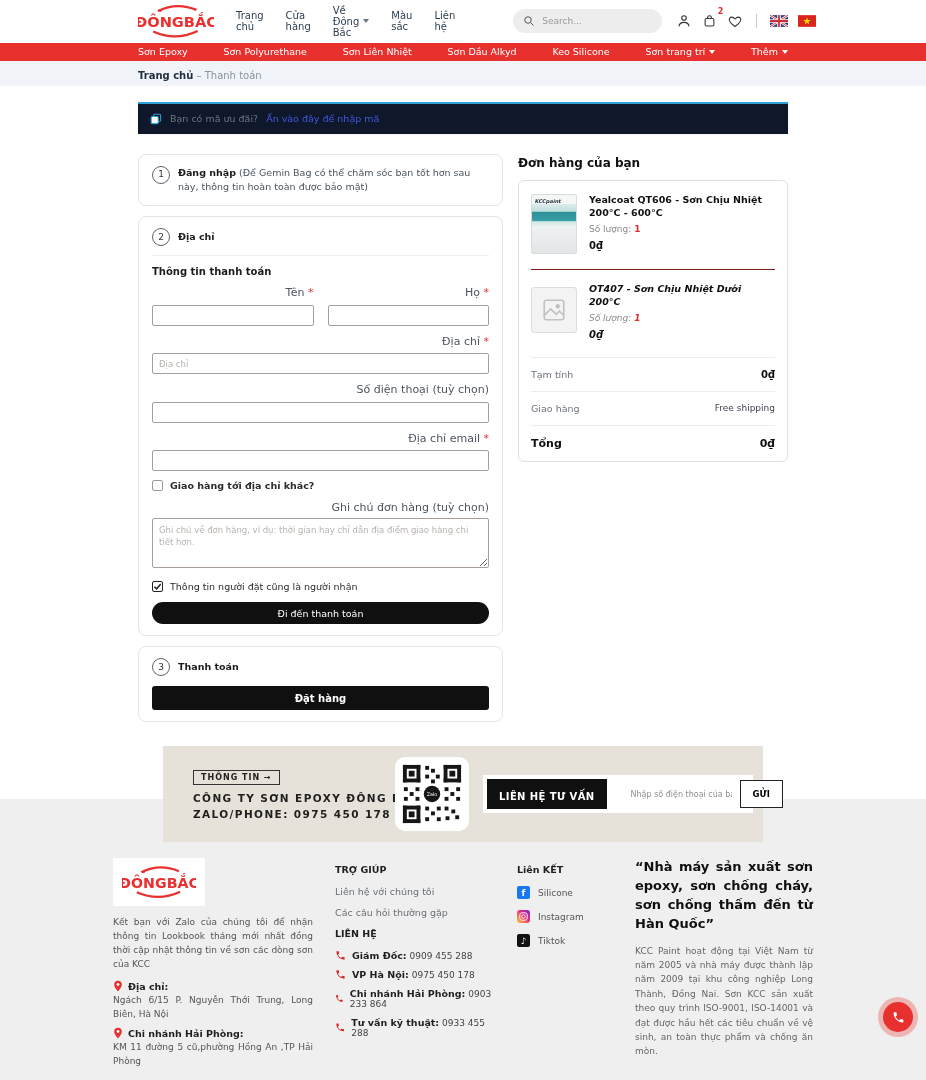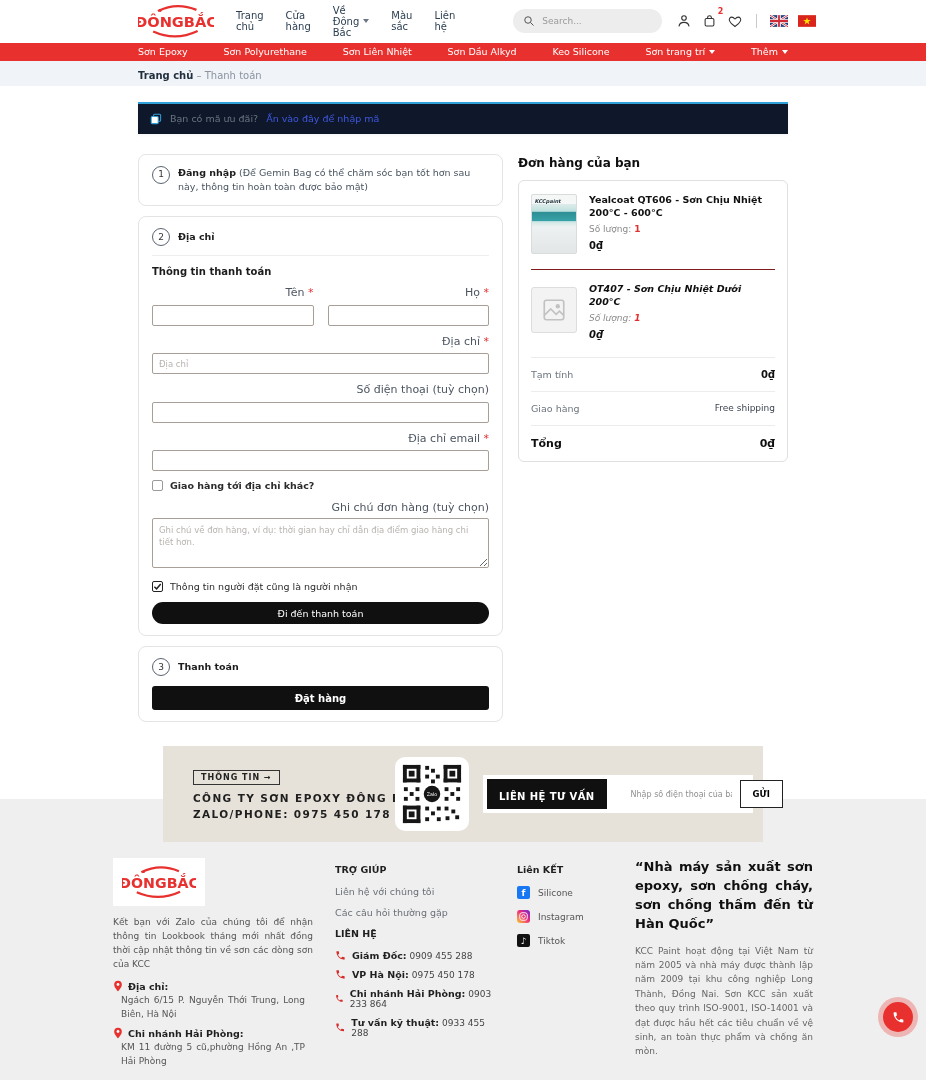--- a/index.html
+++ b/index.html
@@ -101,21 +101,21 @@
   
   .footer { background:#efefef; padding:16px 0 6px; flex:1; }
   .fcols { width:700px; margin:0 auto; display:flex; gap:22px; }
   .fc1 { width:200px; flex:none; }
   .fc2 { width:160px; flex:none; }
   .fc3 { width:96px; flex:none; }
   .fc4 { flex:1; }
   .flogo { background:#fff; width:92px; height:48px; display:flex; align-items:center; justify-content:center; margin-bottom:10px; }
   .fabout { font-size:9px; color:#555; line-height:1.55; text-align:justify; margin-bottom:8px; }
   .flabel { display:flex; align-items:center; gap:5px; font-size:9.5px; font-weight:bold; color:#1f1f1f; margin-top:3px; }
-  .faddr { font-size:9px; color:#555; line-height:1.5; text-align:justify; margin:2px 8px 6px; }
+  .faddr { font-size:9px; color:#555; line-height:1.5; text-align:justify; margin:2px 0 6px; }
   .fhead { font-size:9.5px; font-weight:bold; color:#1f1f1f; margin:6px 0 11px; }
   .flink { display:block; font-size:9.5px; color:#6a7077; text-decoration:none; margin-bottom:10px; }
   .fphone { display:flex; align-items:center; gap:6px; font-size:9px; color:#444; margin-bottom:8px; }
   .fphone b { color:#1f1f1f; font-size:9.5px; }
   .srow { display:flex; align-items:center; gap:8px; font-size:9px; color:#555; margin-bottom:11px; }
   .sq { width:13px; height:13px; border-radius:2px; display:flex; align-items:center; justify-content:center; color:#fff; font-size:9px; font-weight:bold; flex:none; }
   .sq.fb { background:#1877f2; }
   .sq.ig { background:linear-gradient(45deg,#f9ce34,#ee2a7b 55%,#6228d7); border-radius:3px; }
   .sq.tk { background:#111; }
   .fquote { font-size:13px; font-weight:bold; color:#101010; line-height:1.45; text-align:justify; margin-bottom:10px; }

